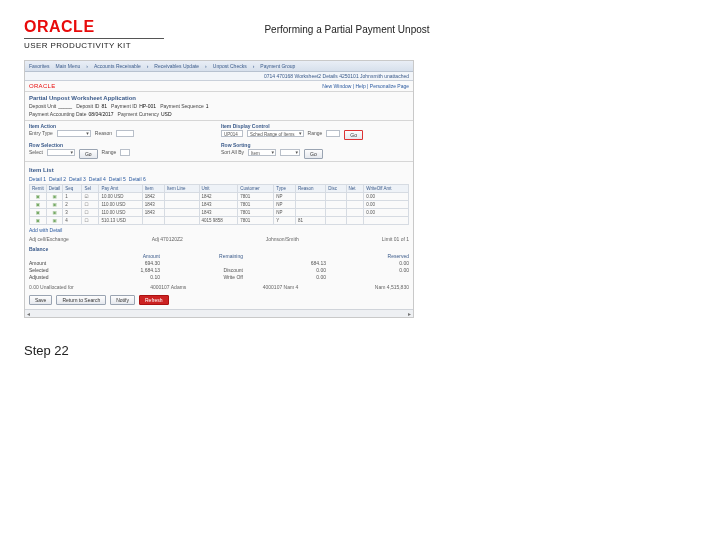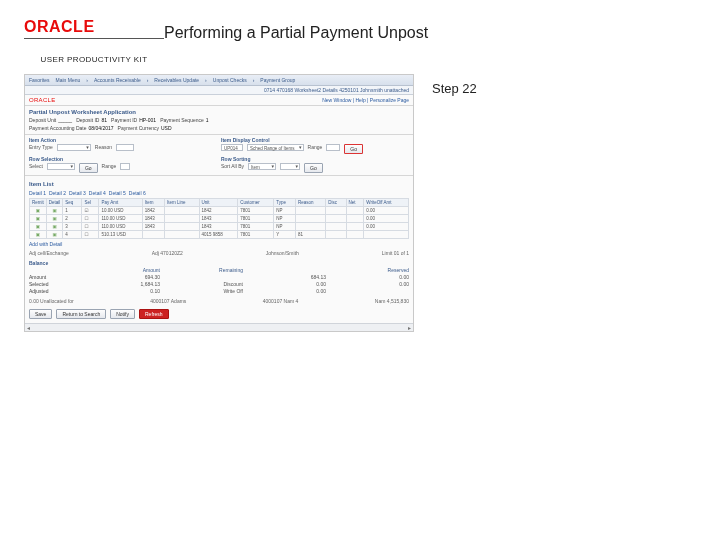--- a/index.html
+++ b/index.html
@@ -3,25 +3,25 @@
 <meta charset="utf-8">
 <style>
   * { box-sizing: border-box; margin: 0; padding: 0; }
   html, body { width: 720px; height: 540px; font-family: Arial, Helvetica, sans-serif; background: #fff; color: #222; }
   .page { position: relative; width: 614px; height: 540px; }
 
   
   .header { display: flex; align-items: flex-start; padding: 18px 24px 10px 24px; }
   .logo-block { width: 140px; }
   .oracle-word { font-family: "Arial Black", Arial, sans-serif; font-weight: 900; color: #e80b0b; font-size: 16px; letter-spacing: 0.5px; }
-  .upk { font-size: 8px; letter-spacing: 0.4px; color: #222; margin-top: 2px; border-top: 1px solid #555; padding-top: 16px; text-align: center; }
-  .doc-title { flex: 1; text-align: left; font-size: 16px; padding-top: 6px; padding-right: 60px; }
+  .upk { font-size: 8px; letter-spacing: 0.4px; color: #222; margin-top: 2px; border-top: 1px solid #555; padding-top: 2px; }
+  .doc-title { flex: 1; text-align: center; font-size: 10px; padding-top: 6px; padding-right: 60px; }
 
   
-  .body-row { display: flex; padding: 0 24px; gap: 18px; }
+  .body-row { display: flex; padding: 0 24px; gap: 18px; flex-direction: column; }
   .left-col { width: 390px; }
   .right-col { flex: 1; padding-top: 4px; font-size: 13px; line-height: 1.7; }
   .right-col .step { margin-bottom: 14px; }
 
   
   .app-mini { width: 390px; border: 1px solid #c9c9c9; font-size: 5px; color: #555; background: #fafafa; }
   .nav-bar { background: linear-gradient(#e9eef6, #d7e0ec); border-bottom: 1px solid #b8c2d0; padding: 2px 4px; display: flex; gap: 6px; color: #3a5a8a; }
   .nav-bar span { white-space: nowrap; }
   .sub-bar { background: #f2f5f9; border-bottom: 1px solid #c9d0da; padding: 1px 4px; display: flex; justify-content: space-between; color: #3a5a8a; }
   .brand-row { display: flex; align-items: center; padding: 2px 4px; border-bottom: 1px solid #d6d6d6; }

